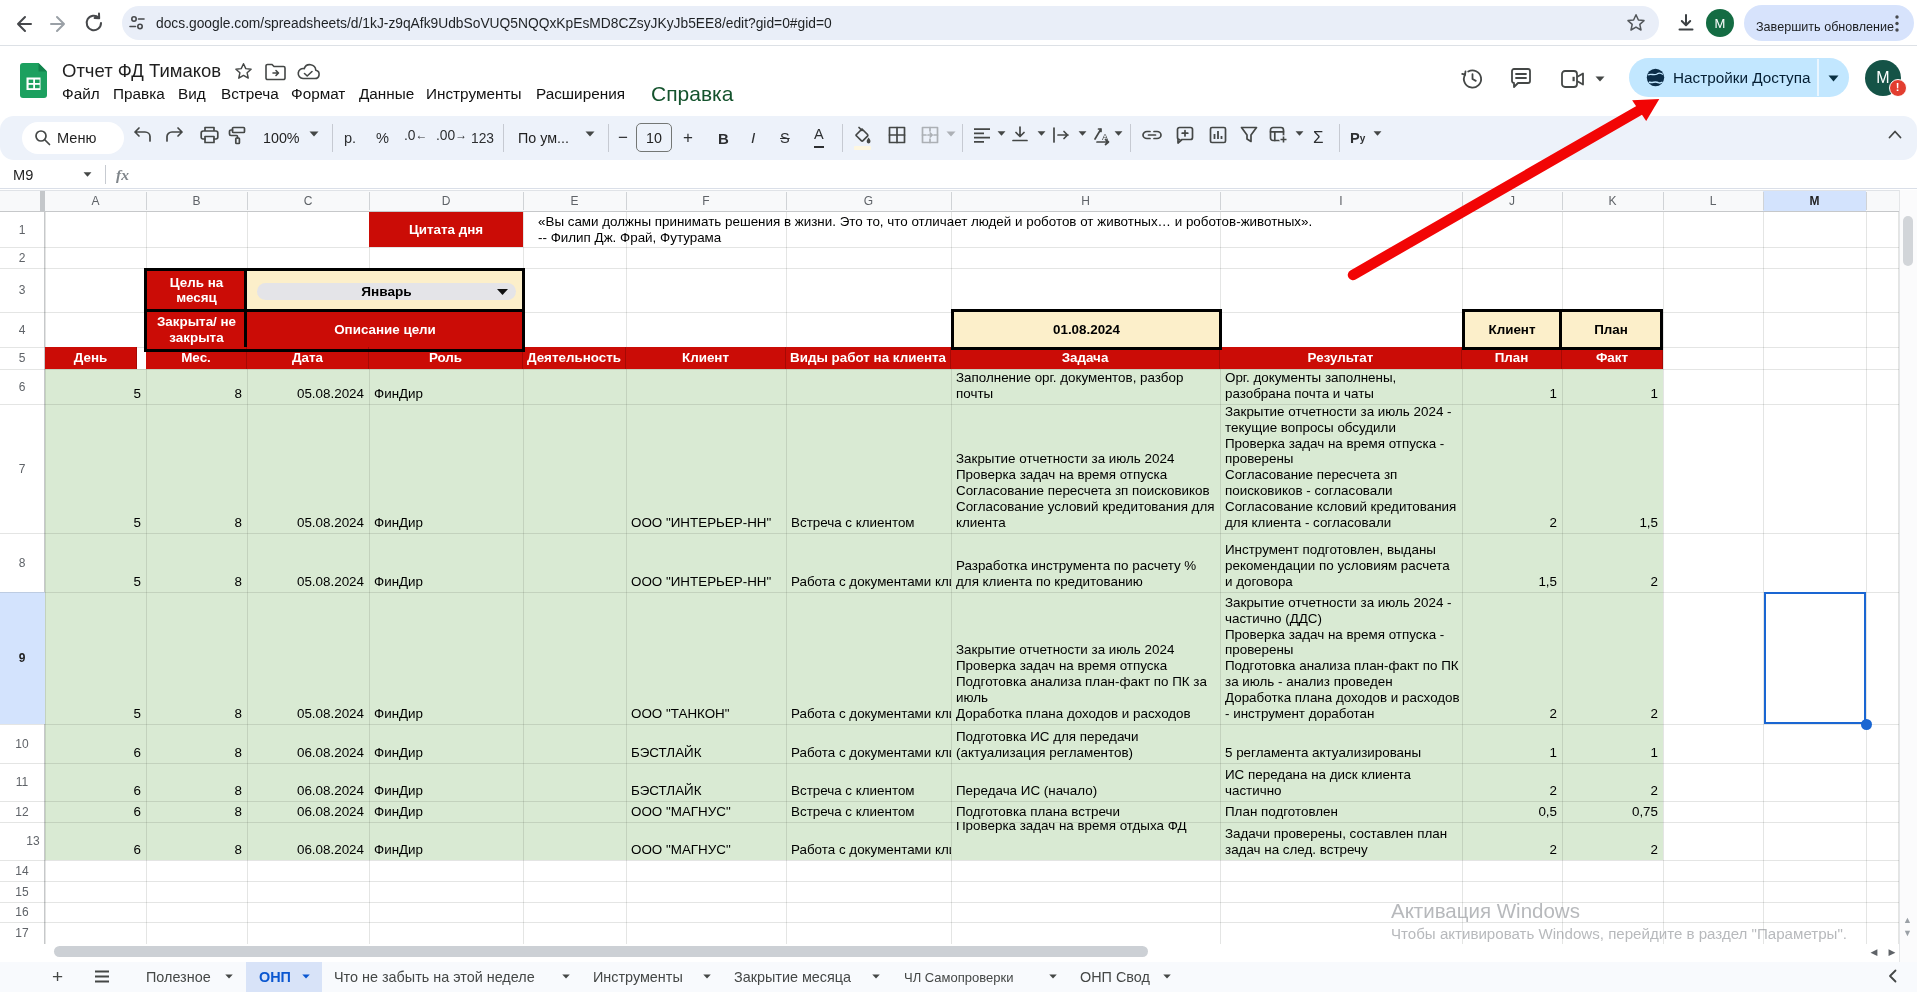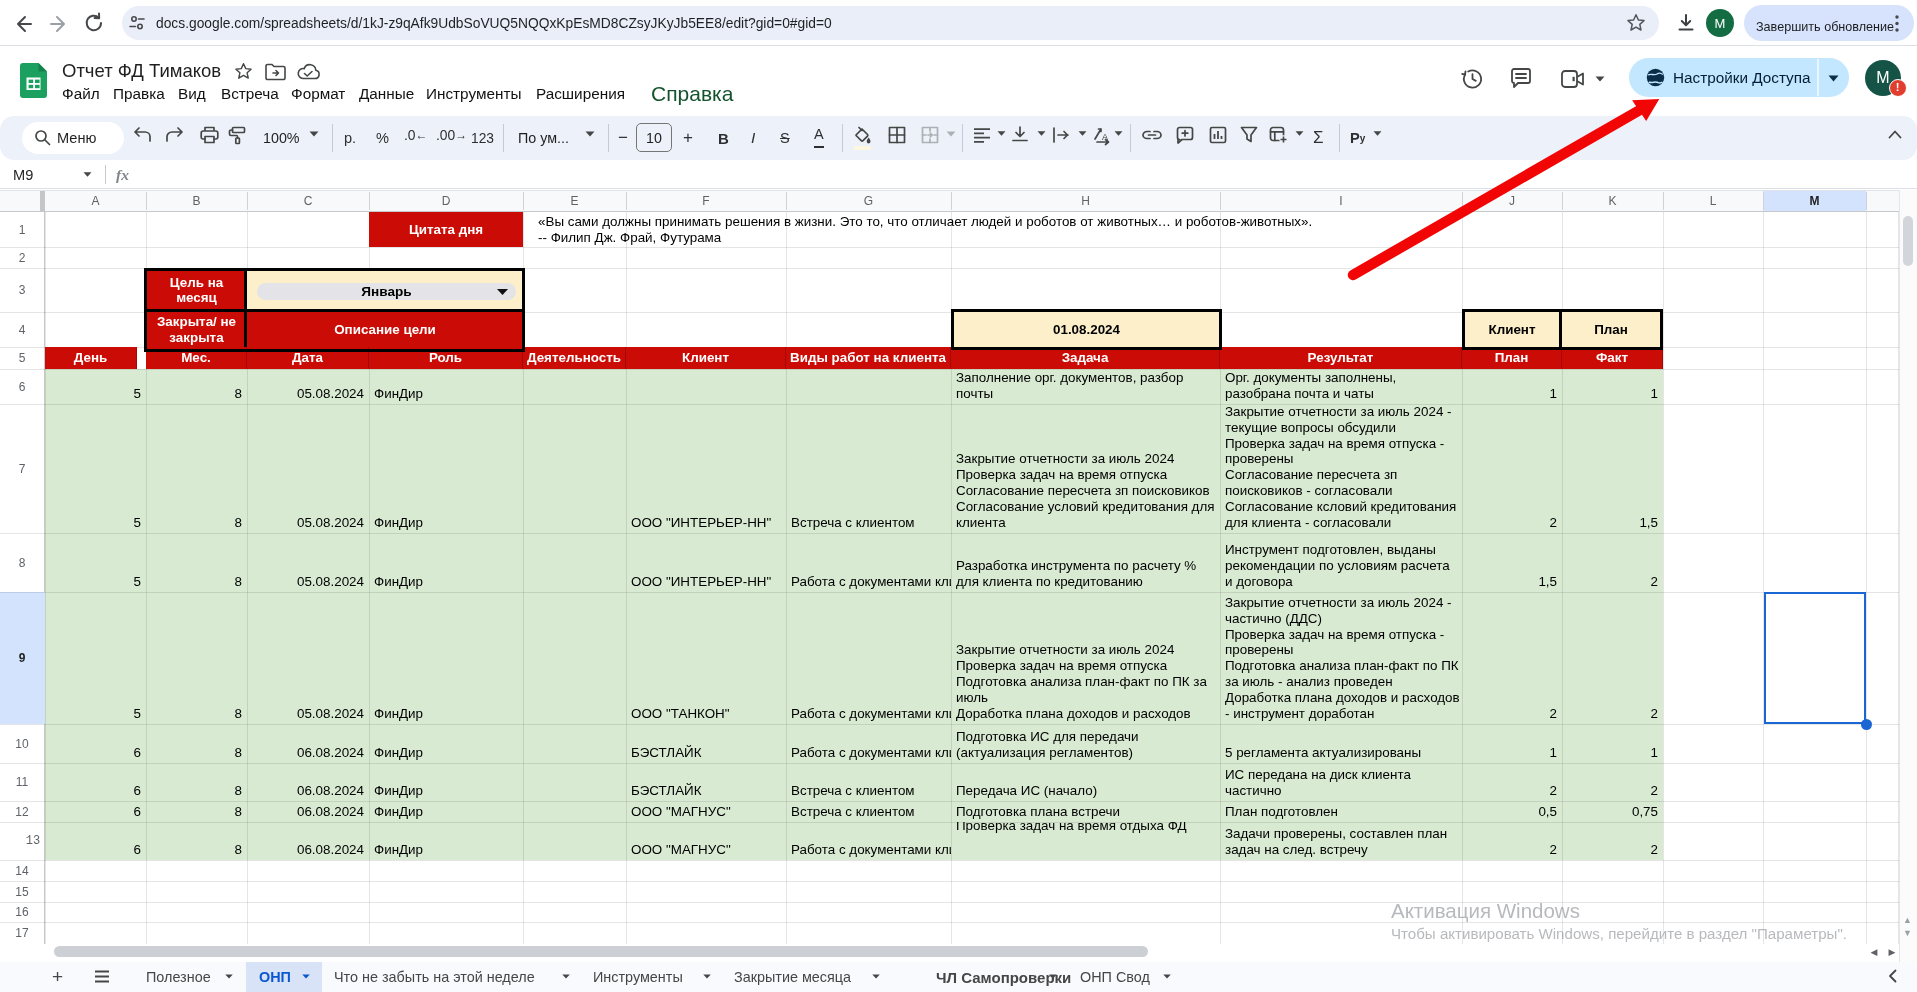--- a/index.html
+++ b/index.html
@@ -289,21 +289,21 @@
 <div class="hdl" style="left:0;top:268px;width:44px;height:44px;">3</div>
 <div class="hdl" style="left:0;top:312px;width:44px;height:35px;">4</div>
 <div class="hdl" style="left:0;top:347px;width:44px;height:22px;">5</div>
 <div class="hdl" style="left:0;top:369px;width:44px;height:35px;">6</div>
 <div class="hdl" style="left:0;top:404px;width:44px;height:129px;">7</div>
 <div class="hdl" style="left:0;top:533px;width:44px;height:59px;">8</div>
 <div class="hdl" style="left:0;top:592px;width:44px;height:132px;font-weight:bold;color:#1f1f1f">9</div>
 <div class="hdl" style="left:0;top:724px;width:44px;height:39px;">10</div>
 <div class="hdl" style="left:0;top:763px;width:44px;height:38px;">11</div>
 <div class="hdl" style="left:0;top:801px;width:44px;height:21px;">12</div>
-<div class="hdl" style="left:0;top:822px;width:66px;height:38px;font-family:Liberation Mono, monospace;">13</div>
+<div class="hdl" style="left:0;top:822px;width:66px;height:38px;">13</div>
 <div class="hdl" style="left:0;top:860px;width:44px;height:21px;">14</div>
 <div class="hdl" style="left:0;top:881px;width:44px;height:21px;">15</div>
 <div class="hdl" style="left:0;top:902px;width:44px;height:20px;">16</div>
 <div class="hdl" style="left:0;top:922px;width:44px;height:22px;">17</div>
 <div class="a" style="left:45px;top:369px;width:1618px;height:491px;background:#d9ead3"></div>
 <div class="a" style="left:45px;top:212px;width:1px;height:732px;background:rgba(55,60,55,0.135)"></div>
 <div class="a" style="left:146px;top:212px;width:1px;height:732px;background:rgba(55,60,55,0.135)"></div>
 <div class="a" style="left:247px;top:212px;width:1px;height:732px;background:rgba(55,60,55,0.135)"></div>
 <div class="a" style="left:369px;top:212px;width:1px;height:732px;background:rgba(55,60,55,0.135)"></div>
 <div class="a" style="left:523px;top:212px;width:1px;height:732px;background:rgba(55,60,55,0.135)"></div>
@@ -509,21 +509,21 @@
     <path d="M1.5 1.5 L6 6.5 L10.5 1.5 Z" fill="#444746"></path>
   </svg>
 <div class="tt" style="left:593px;top:962px;height:30px;font-size:14.4px;font-weight:500;color:#444746">Инструменты</div>
 <svg class="a" style="left:702px;top:973px" width="10" height="7" viewBox="0 0 12 8">
     <path d="M1.5 1.5 L6 6.5 L10.5 1.5 Z" fill="#444746"></path>
   </svg>
 <div class="tt" style="left:734px;top:962px;height:30px;font-size:14.4px;font-weight:500;color:#444746">Закрытие месяца</div>
 <svg class="a" style="left:871px;top:973px" width="10" height="7" viewBox="0 0 12 8">
     <path d="M1.5 1.5 L6 6.5 L10.5 1.5 Z" fill="#444746"></path>
   </svg>
-<div class="tt" style="left:936px;top:962px;height:30px;font-size:15px;font-weight:700;color:#444746">ЧЛ Самопроверки</div>
+<div class="tt" style="left:904px;top:962px;height:30px;font-size:13px;font-weight:400;color:#444746">ЧЛ Самопроверки</div>
 <svg class="a" style="left:1048px;top:973px" width="10" height="7" viewBox="0 0 12 8">
     <path d="M1.5 1.5 L6 6.5 L10.5 1.5 Z" fill="#444746"></path>
   </svg>
 <div class="tt" style="left:1080px;top:962px;height:30px;font-size:14.4px;font-weight:500;color:#444746">ОНП Свод</div>
 <svg class="a" style="left:1162px;top:973px" width="10" height="7" viewBox="0 0 12 8">
     <path d="M1.5 1.5 L6 6.5 L10.5 1.5 Z" fill="#444746"></path>
   </svg>
 <svg class="a" style="left:1888px;top:969px" width="9" height="14" viewBox="0 0 9 14">
     <path d="M7.5 1.5 L2 7 L7.5 12.5" fill="none" stroke="#444746" stroke-width="1.8" stroke-linecap="round" stroke-linejoin="round"></path>
   </svg>

